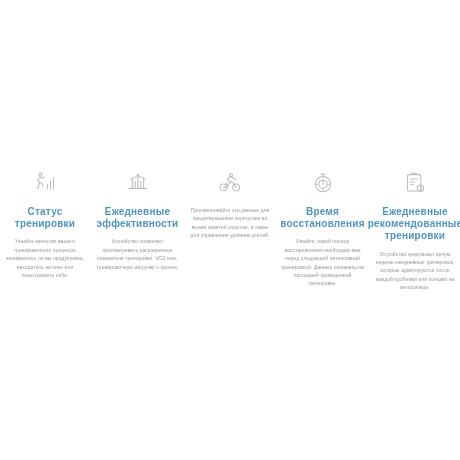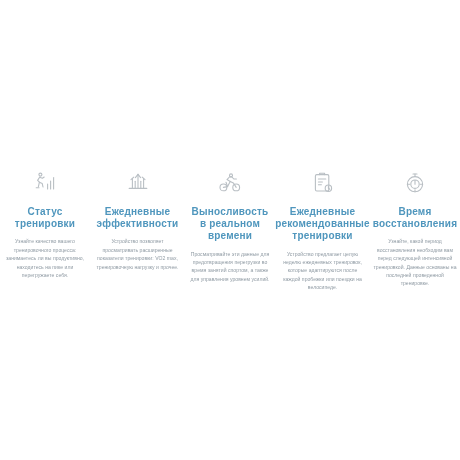--- a/index.html
+++ b/index.html
@@ -120,50 +120,49 @@
     <div class="feature-icon">
       <svg viewBox="0 0 24 24" aria-hidden="true">
         <circle cx="5.4" cy="16.4" r="3.4"></circle>
         <circle cx="18.2" cy="16.4" r="3.4"></circle>
         <circle cx="13" cy="4.4" r="1.5"></circle>
         <path d="M5.4 16.4 L9.6 15.6 L12.2 10.4 L15.4 12 L18.2 16.4"></path>
         <path d="M12.2 10.4 L9 8.6 L11.4 6 L13.6 5.6 L15.8 8 L18.4 8"></path>
         <path d="M9.6 15.6 L8 11.2"></path>
       </svg>
     </div>
-    <div class="feature-title">Выносливость в реальном времени</div>
     <div class="feature-body">Просматривайте эти данные для предотвращения перегрузки во время занятий спортом, а также для управления уровнем усилий.</div>
-  </div>
-
-  <div class="feature-col">
-    <div class="feature-icon">
-      <svg viewBox="0 0 24 24" aria-hidden="true">
-        <rect x="4.4" y="3.6" width="13.4" height="16.4" rx="1.4"></rect>
-        <path d="M8.6 3.6 L8.6 2.2 L13.6 2.2 L13.6 3.6"></path>
-        <path d="M7.4 8 L14.8 8"></path>
-        <path d="M7.4 11 L11.4 11"></path>
-        <path d="M7.4 13.8 L10.4 13.8"></path>
-        <circle cx="17.4" cy="17.2" r="3.2"></circle>
-        <path d="M17.4 15.4 L17.4 17.2 L18.8 18.2"></path>
-      </svg>
-    </div>
-    <div class="feature-title">Ежедневные рекомендованные тренировки</div>
-    <div class="feature-body">Устройство предлагает целую неделю ежедневных тренировок, которые адаптируются после каждой пробежки или поездки на велосипеде.</div>
   </div>
 
   <div class="feature-col">
     <div class="feature-icon">
       <svg viewBox="0 0 24 24" aria-hidden="true">
         <circle cx="12" cy="13.2" r="7.6"></circle>
         <circle cx="12" cy="13.2" r="4.2"></circle>
         <path d="M10 3 L14 3"></path>
         <path d="M12 3 L12 5.6"></path>
         <path d="M12 13.2 L12 9.6"></path>
         <path d="M4.4 13.2 L6.6 13.2"></path>
         <path d="M17.4 13.2 L19.6 13.2"></path>
         <path d="M12 20.8 L12 18.8"></path>
       </svg>
     </div>
     <div class="feature-title">Время восстановления</div>
     <div class="feature-body">Узнайте, какой период восстановления необходим вам перед следующей интенсивной тренировкой. Данные основаны на последней проведенной тренировке.</div>
   </div>
 
+  <div class="feature-col">
+    <div class="feature-icon">
+      <svg viewBox="0 0 24 24" aria-hidden="true">
+        <rect x="4.4" y="3.6" width="13.4" height="16.4" rx="1.4"></rect>
+        <path d="M8.6 3.6 L8.6 2.2 L13.6 2.2 L13.6 3.6"></path>
+        <path d="M7.4 8 L14.8 8"></path>
+        <path d="M7.4 11 L11.4 11"></path>
+        <path d="M7.4 13.8 L10.4 13.8"></path>
+        <circle cx="17.4" cy="17.2" r="3.2"></circle>
+        <path d="M17.4 15.4 L17.4 17.2 L18.8 18.2"></path>
+      </svg>
+    </div>
+    <div class="feature-title">Ежедневные рекомендованные тренировки</div>
+    <div class="feature-body">Устройство предлагает целую неделю ежедневных тренировок, которые адаптируются после каждой пробежки или поездки на велосипеде.</div>
+  </div>
+
 </div>
 
 </body></html>

